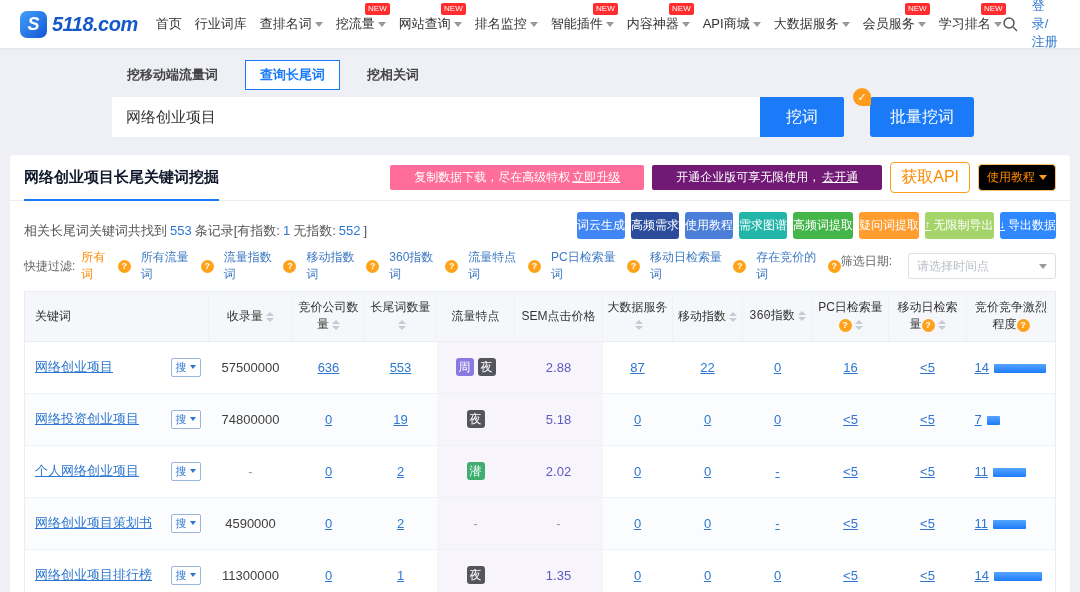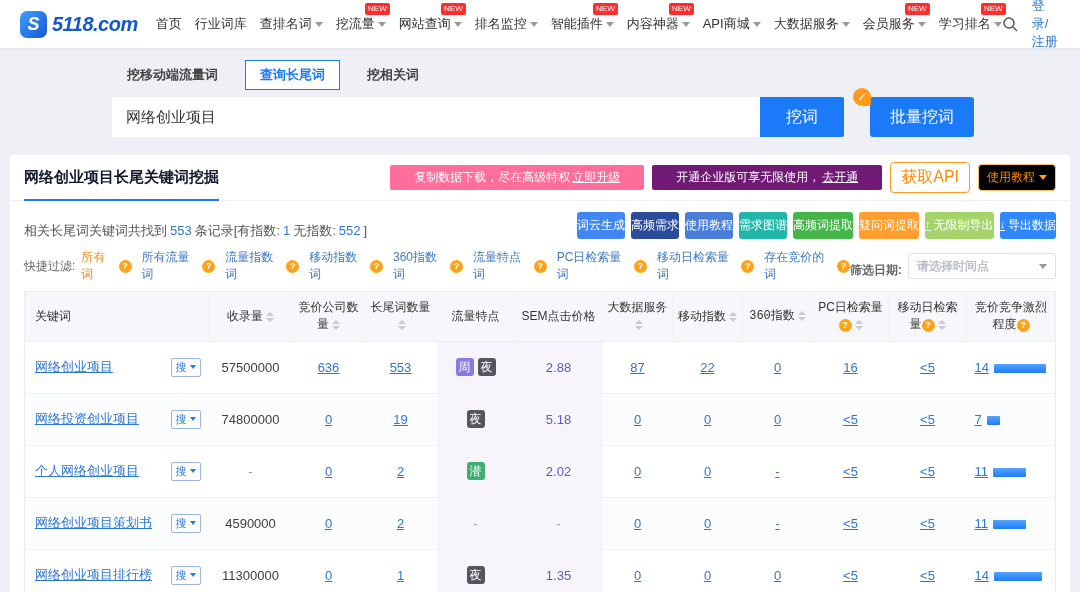--- a/index.html
+++ b/index.html
@@ -52,21 +52,21 @@
   .tools{display:flex;gap:6px;}
   .tool-btn{border:none;color:#fff;font-size:12px;padding:5px 0;border-radius:3px;display:flex;align-items:center;gap:3px;white-space:nowrap;}
   .dl-icon{font-size:11px;border-bottom:1.5px solid #fff;line-height:1;display:inline-block;}
 
   .filter-row{display:flex;align-items:center;padding:3px 14px 8px;font-size:12px;color:#666;}
   .filter-links{display:flex;align-items:center;gap:10px;margin-left:6px;flex:1;}
   .filter-item{display:inline-flex;align-items:center;gap:2px;justify-content:space-between;}
   .filter-link{color:#3e79c4;}
   .filter-link.active{color:#ff8a00;}
   .help-icon{width:13px;height:13px;border-radius:50%;background:#ffa21a;color:#fff;font-size:9px;font-weight:bold;display:inline-flex;align-items:center;justify-content:center;flex:none;cursor:pointer;}
-  .date-filter{display:flex;align-items:flex-end;gap:6px;white-space:nowrap;font-weight:bold;}
+  .date-filter{display:flex;align-items:flex-start;gap:16px;white-space:nowrap;}
   .select{width:148px;height:26px;border:1px solid #dcdfe6;border-radius:3px;background:#fff;display:flex;align-items:center;justify-content:space-between;padding:0 8px;color:#b9bec7;cursor:pointer;}
 
   
   .tbl-wrap{margin:0 14px;}
   table{width:100%;border-collapse:collapse;table-layout:fixed;border:1px solid #e9edf3;}
   thead th{background:#f5f7fa;font-size:12px;font-weight:normal;color:#333;padding:7px 3px;line-height:1.45;vertical-align:middle;border-bottom:1px solid #e9edf3;border-right:1px solid #eef1f6;text-align:center;}
   thead th:last-child{border-right:none;}
   th:nth-child(1){width:184px;text-align:left;padding-left:10px;}
   th:nth-child(2){width:84px;}
   th:nth-child(3){width:72px;}

